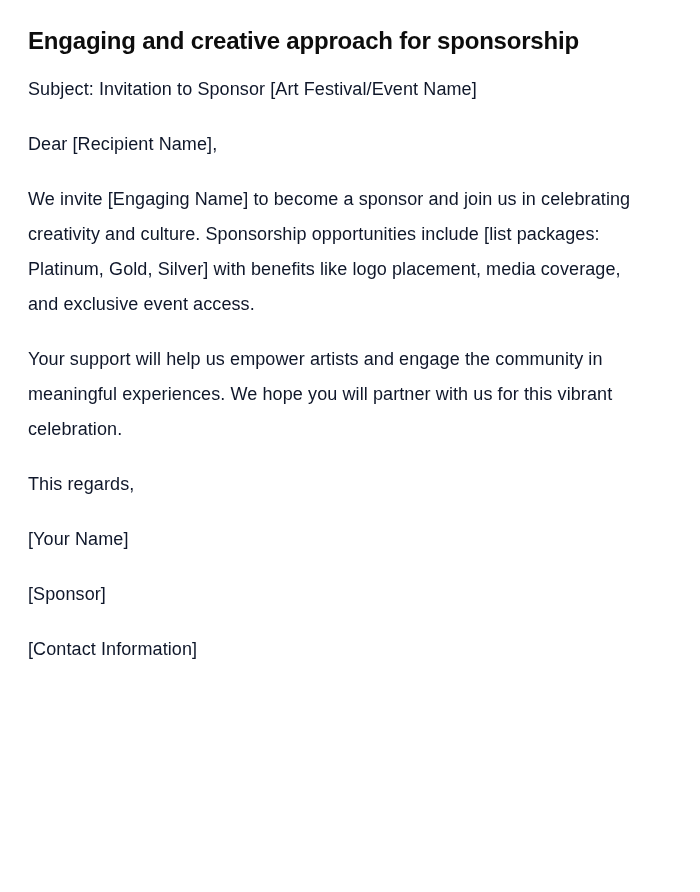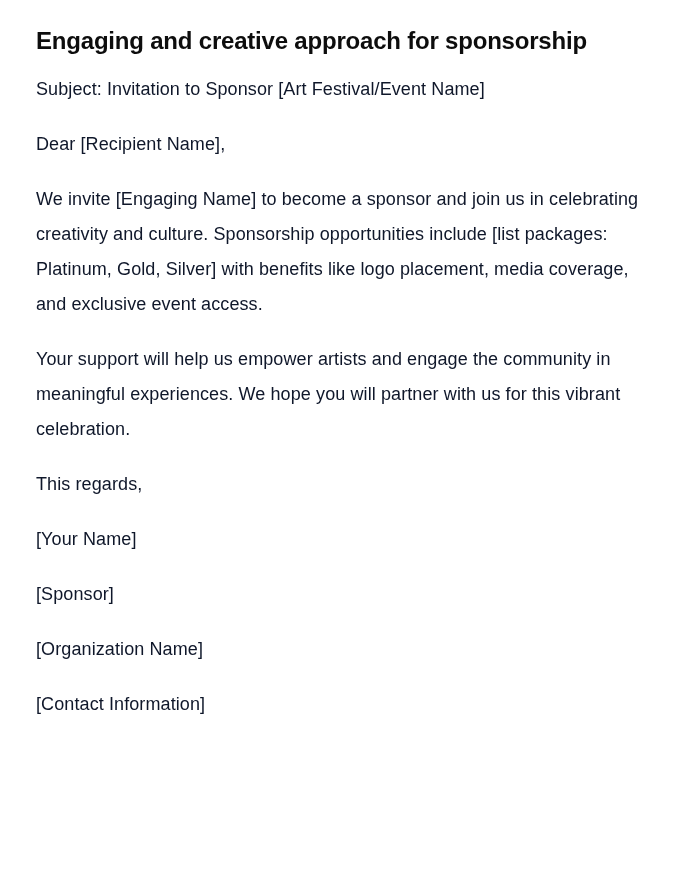--- a/index.html
+++ b/index.html
@@ -4,21 +4,21 @@
 <style>
   html, body {
     margin: 0;
     padding: 0;
     background: #ffffff;
   }
   .page {
     width: 700px;
     height: 820px;
     box-sizing: border-box;
-    padding: 26px 58px 30px 36px;
+    padding: 26px 58px 30px 28px;
     background: #ffffff;
     font-family: "Liberation Sans", "DejaVu Sans", sans-serif;
     overflow: hidden;
   }
   .doc-title {
     margin: 0 0 16px 0;
     font-size: 24px;
     line-height: 30px;
     font-weight: 700;
     color: #0d0d0d;
@@ -50,16 +50,15 @@
   <p class="doc-par">We invite [Engaging Name] to become a sponsor and join us in celebrating creativity and culture. Sponsorship opportunities include [list packages: Platinum, Gold, Silver] with benefits like logo placement, media coverage, and exclusive event access.</p>
 
   <p class="doc-par">Your support will help us empower artists and engage the community in meaningful experiences. We hope you will partner with us for this vibrant celebration.</p>
 
   <p class="doc-par">This regards,</p>
 
   <p class="doc-par">[Your Name]</p>
 
   <p class="doc-par">[Sponsor]</p>
 
-  <p class="doc-par">[Organization Name]</p>
 
   <p class="doc-par">[Contact Information]</p>
 </div>
 
 </body></html>

